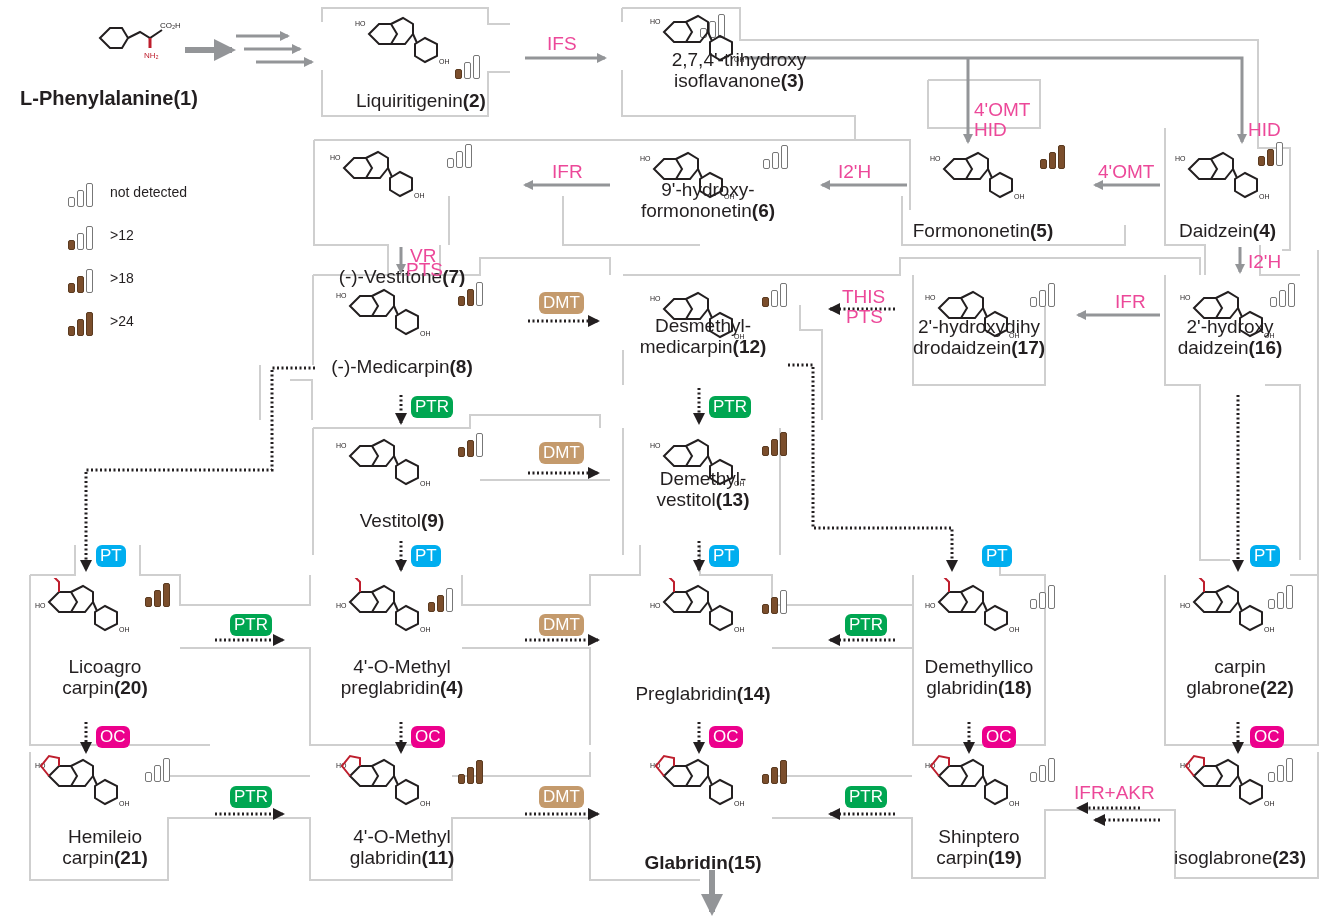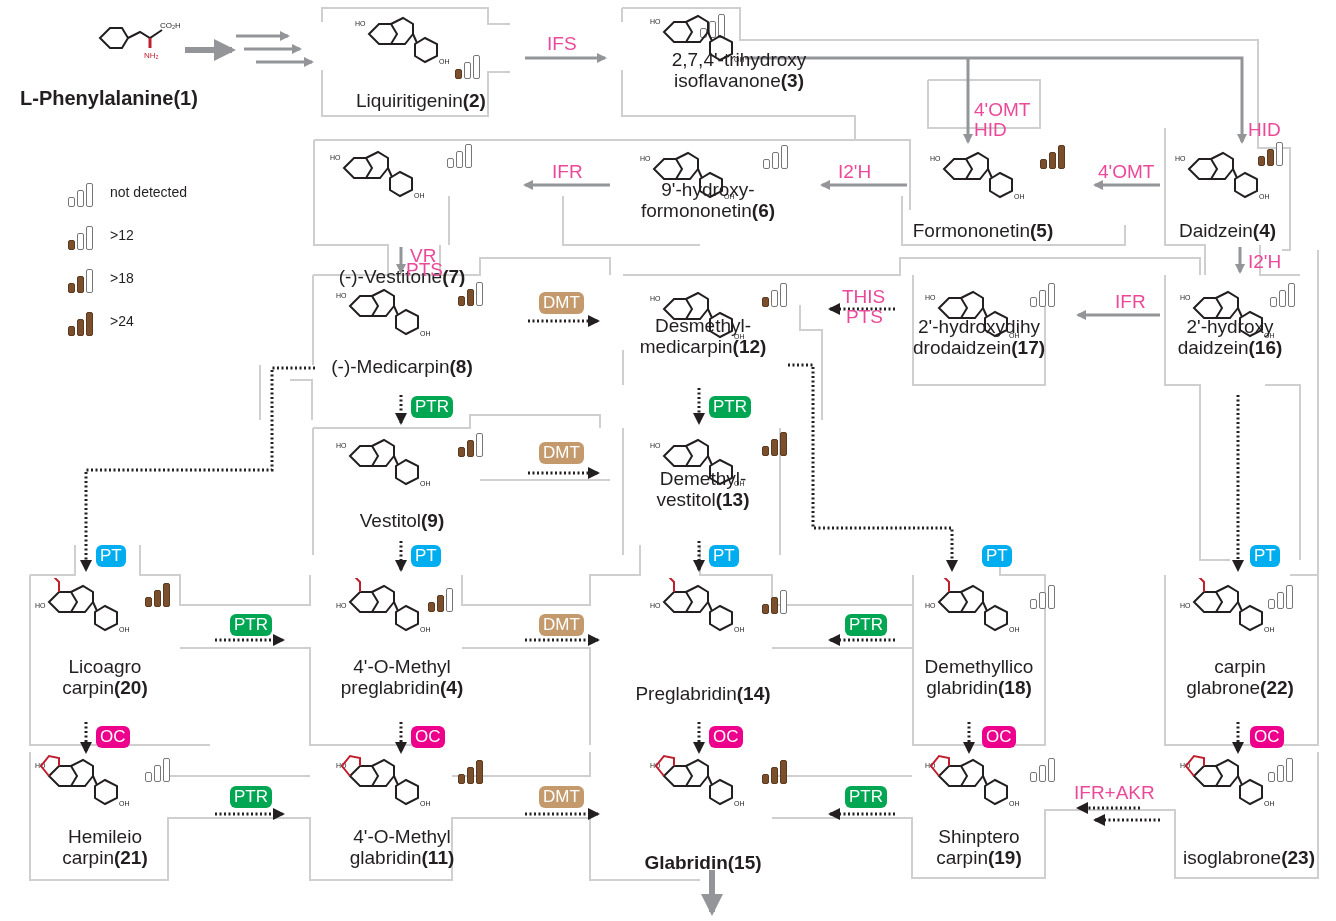--- a/index.html
+++ b/index.html
@@ -499,21 +499,21 @@
     </div>
     <svg class="mol" width="110" height="70" style="left: 1180px; top: 578px;">
       <polygon points="14,24 24,14 36,14 42,24 36,34 24,34" fill="none" stroke="#231f20" stroke-width="2"></polygon>
       <polyline points="36,14 48,8 58,14 58,24 50,34 36,34" fill="none" stroke="#231f20" stroke-width="2"></polyline>
       <polygon points="60,34 70,28 82,34 82,46 70,52 60,46" fill="none" stroke="#231f20" stroke-width="2"></polygon>
       <line x1="58" y1="24" x2="62" y2="33" stroke="#231f20" stroke-width="2"></line>
       <text x="0" y="30" font-size="7" font-family="Liberation Sans, sans-serif" fill="#231f20">HO</text>
       <text x="84" y="54" font-size="7" font-family="Liberation Sans, sans-serif" fill="#231f20">OH</text>
       <polyline points="24,14 24,4 18,-2" fill="none" stroke="#be1e2d" stroke-width="2"></polyline>
     </svg>
-    <div class="cname" style="left: 1165px; top: 847px; width: 150px; text-align: right;">
+    <div class="cname" style="left: 1165px; top: 847px; width: 150px;">
       <div><span>isoglabrone</span><b>(23)</b></div>
     </div>
     <div class="level" style="left: 1268px; top: 758px;">
       <div class="bar b1"></div>
       <div class="bar b2"></div>
       <div class="bar b3"></div>
     </div>
     <svg class="mol" width="110" height="70" style="left: 1180px; top: 752px;">
       <polygon points="14,24 24,14 36,14 42,24 36,34 24,34" fill="none" stroke="#231f20" stroke-width="2"></polygon>
       <polyline points="36,14 48,8 58,14 58,24 50,34 36,34" fill="none" stroke="#231f20" stroke-width="2"></polyline>

